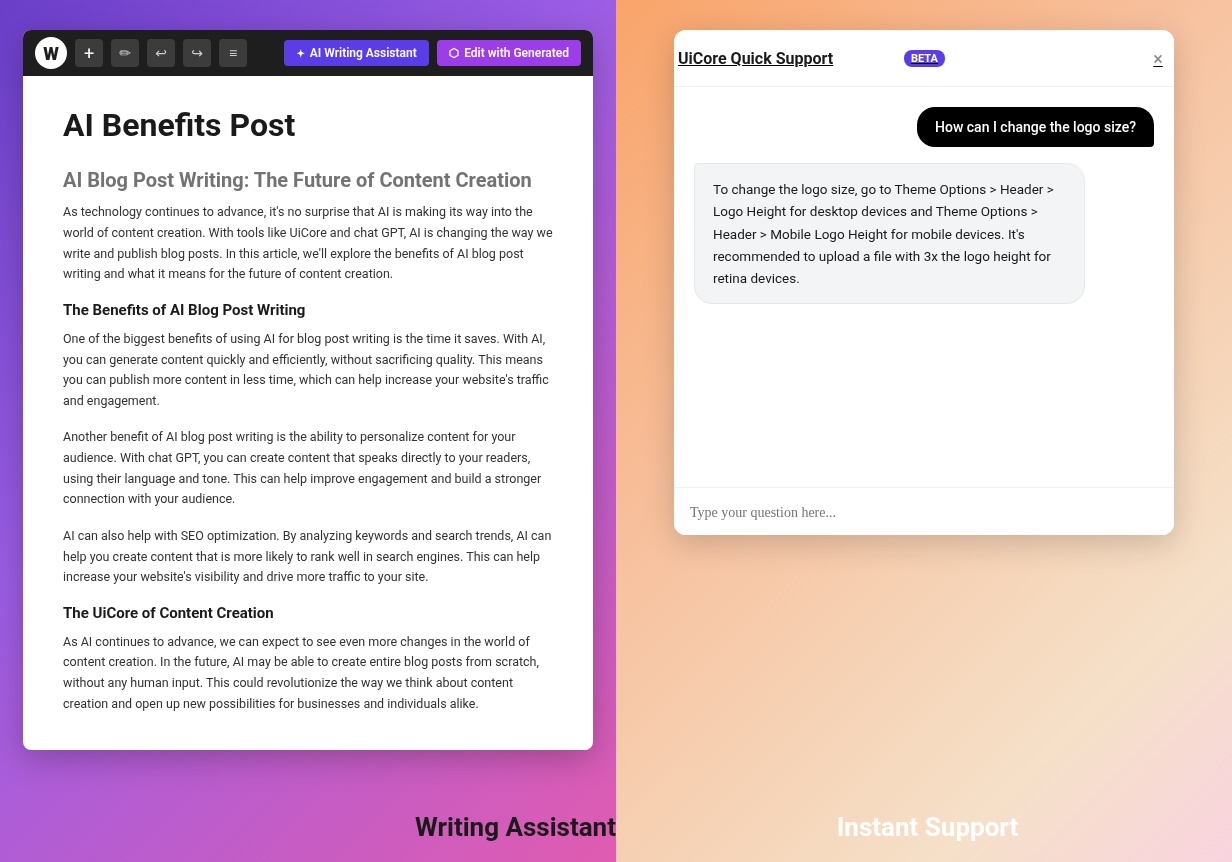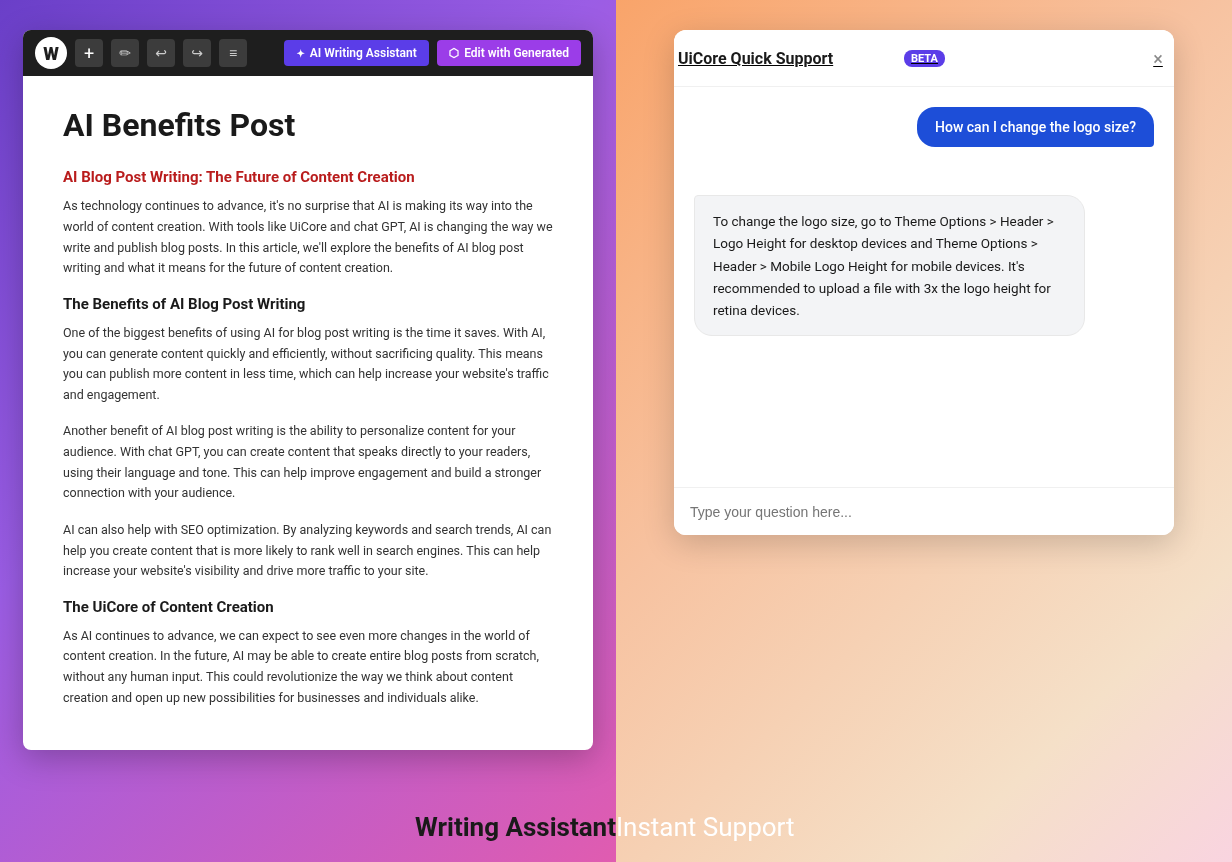--- a/index.html
+++ b/index.html
@@ -119,23 +119,23 @@
 
     .post-title {
       font-size: 32px;
       font-weight: 700;
       color: #1a1a1a;
       margin-bottom: 24px;
       line-height: 1.2;
     }
 
     .section-heading {
-      font-size: 15px;
-      font-weight: 700;
-      color: #b91c1c;
+      font-size: 20px;
+      font-weight: 700;
+      color: #737373;
       margin-bottom: 10px;
     }
 
     .body-text {
       font-size: 12.5px;
       line-height: 1.65;
       color: #333;
       margin-bottom: 16px;
     }
 
@@ -226,67 +226,66 @@
       padding: 20px;
       display: flex;
       flex-direction: column;
       gap: 16px;
       overflow-y: auto;
       min-height: 400px;
     }
 
     .user-bubble {
       align-self: flex-end;
-      background: #1d4ed8;
+      background: #000000;
       color: #fff;
       border-radius: 18px 18px 4px 18px;
       padding: 12px 18px;
       font-size: 14px;
       font-weight: 500;
       max-width: 70%;
     }
 
     .bot-bubble {
       align-self: flex-start;
       background: #f3f4f6;
       color: #1a1a1a;
       border-radius: 4px 18px 18px 18px;
       padding: 14px 18px;
       font-size: 13.5px;
       line-height: 1.65;
       max-width: 85%;
       border: 1px solid #e8e8e8;
-      margin-top: 32px;
     }
 
     .chat-input-area {
       padding: 14px 16px;
       border-top: 1px solid #f0f0f0;
       background: #fff;
     }
 
     .chat-input {
       width: 100%;
       border: none;
       outline: none;
       font-size: 14px;
       color: #999;
       background: transparent;
-      font-family: Liberation Sans, sans-serif;
+      font-family: Liberation Serif, serif;
     }
 
     
     .panel-label-right {
       position: absolute;
       bottom: 20px;
-      left: 0;
+      left: 7px;
       right: 0;
-      text-align: left;
+      text-align: center;
       font-size: 26px;
-      font-weight: 400;
+      font-weight: 700;
       color: #fff;
     }
   </style>
 </head>
 <body>
 
 <div class="left-panel">
   <div class="editor-window">
     <div class="editor-toolbar">
       <div class="wp-logo">W</div>

